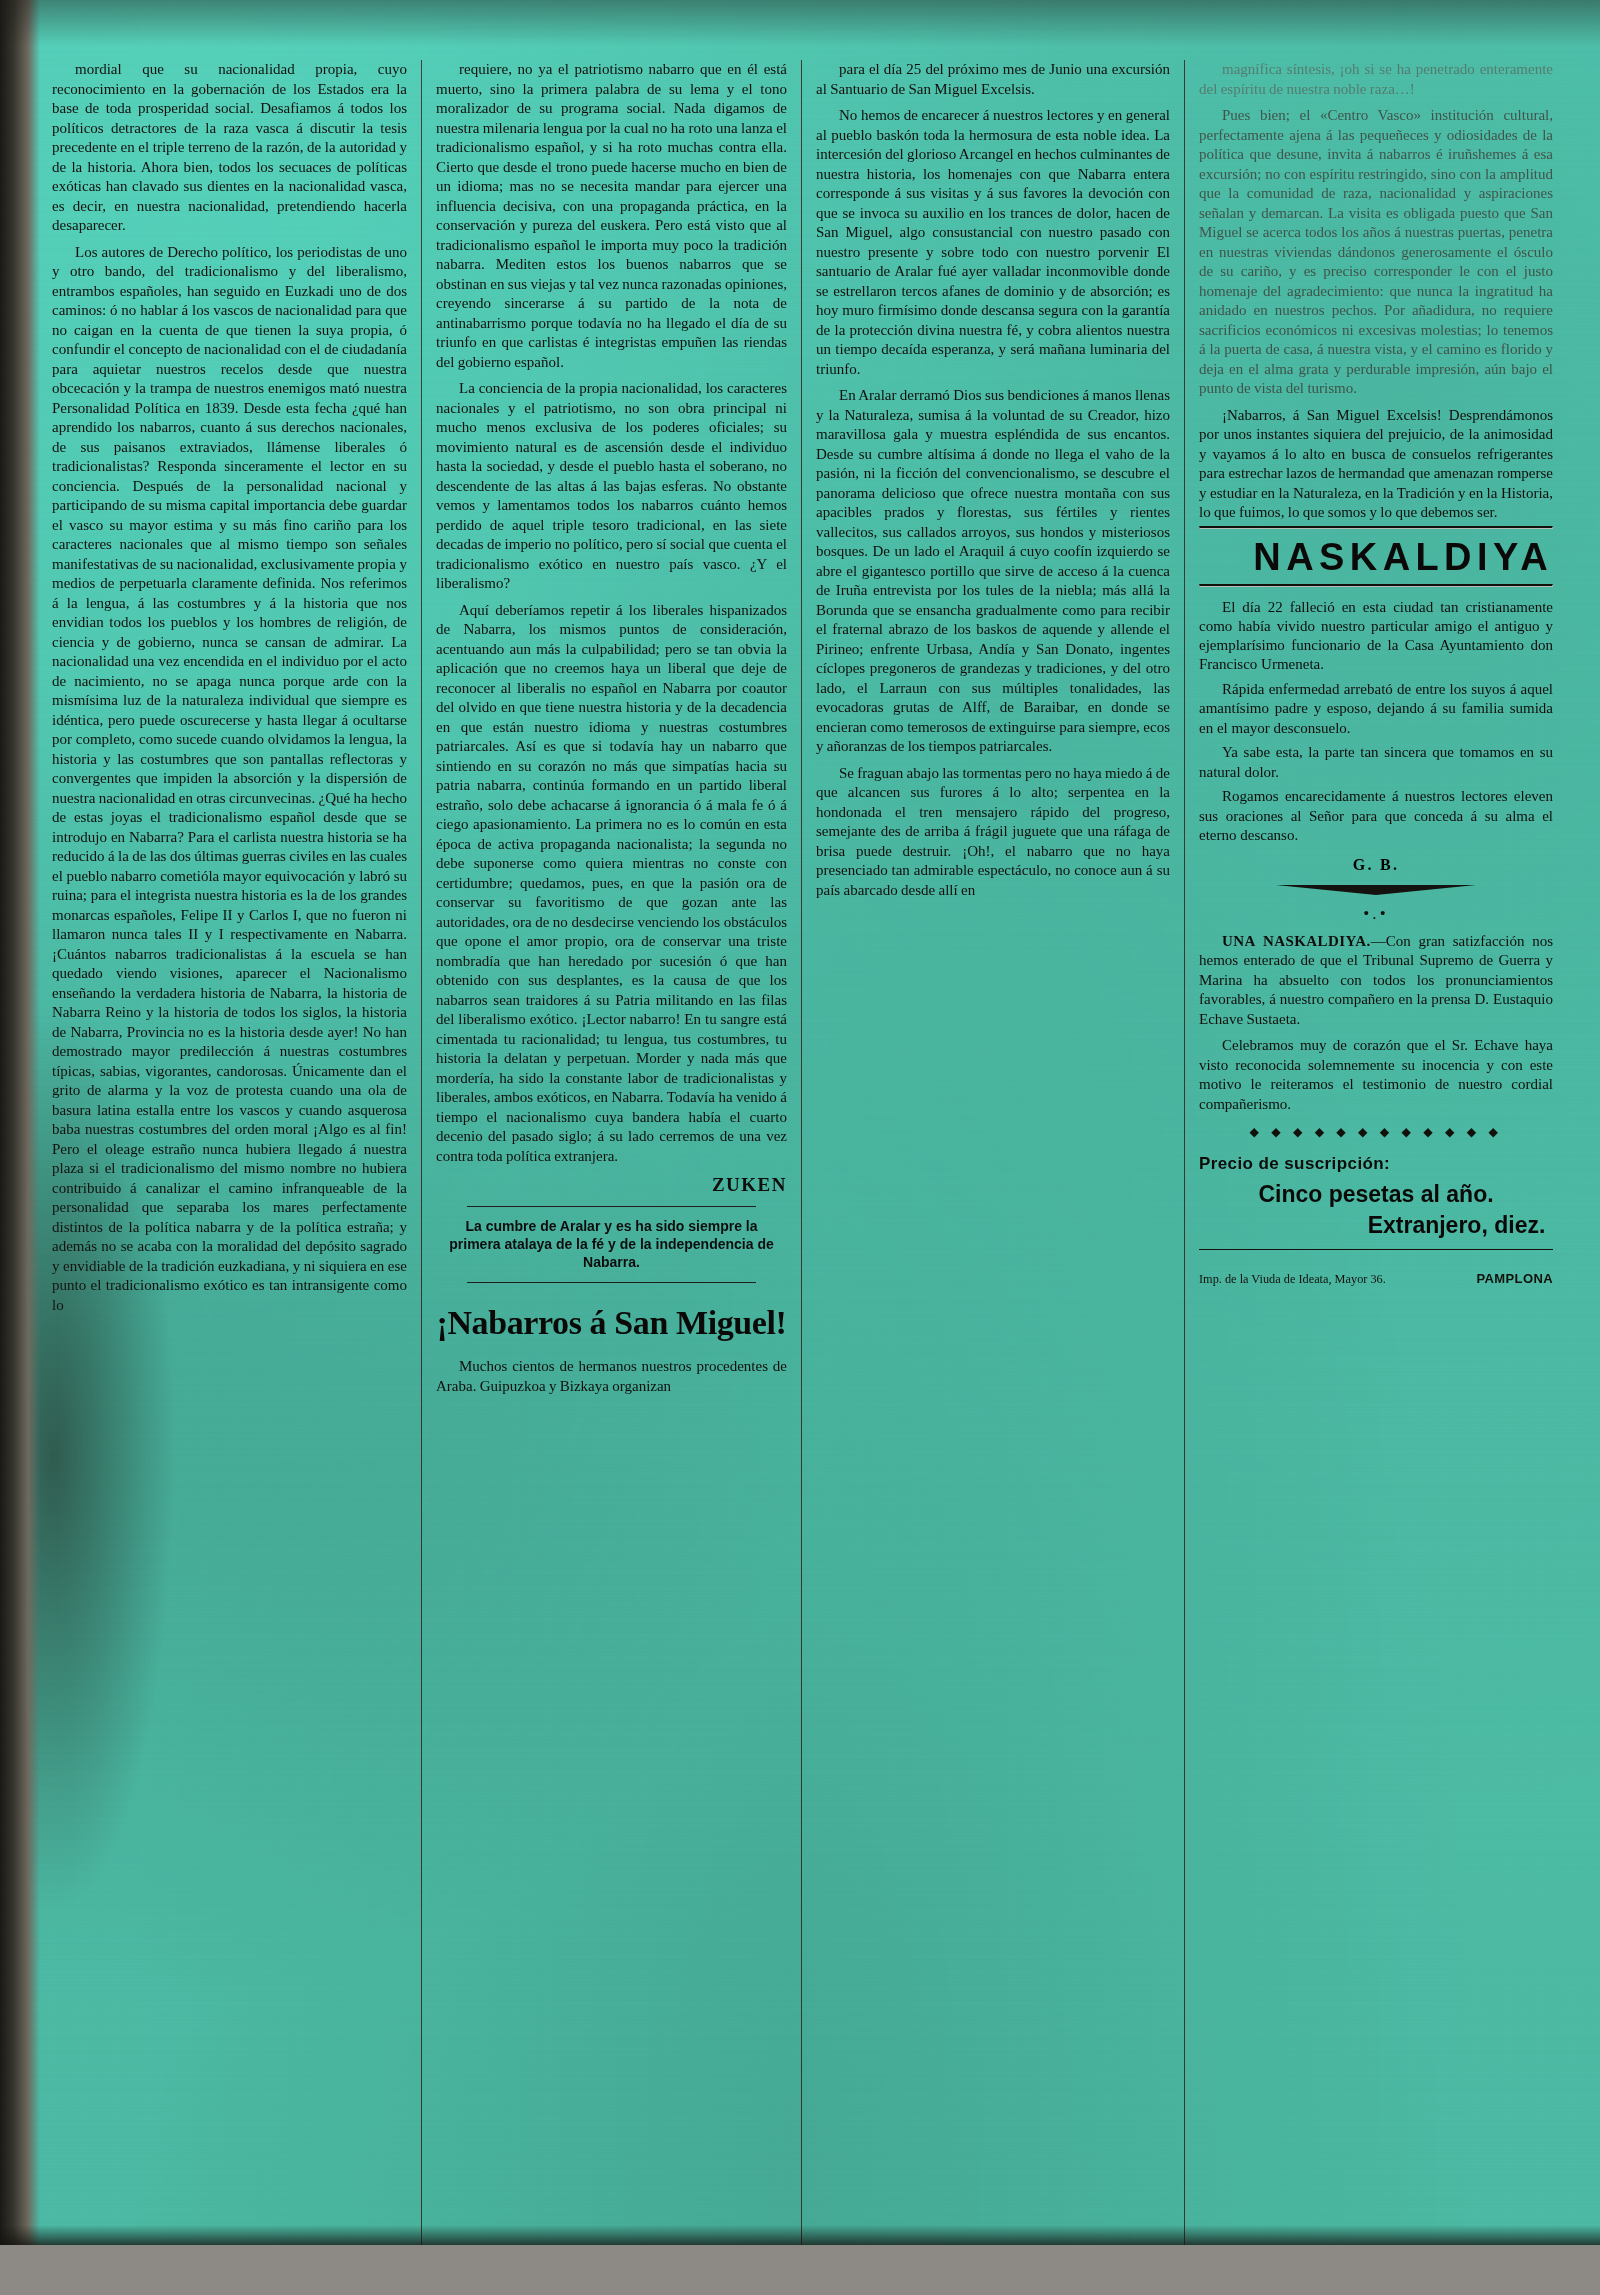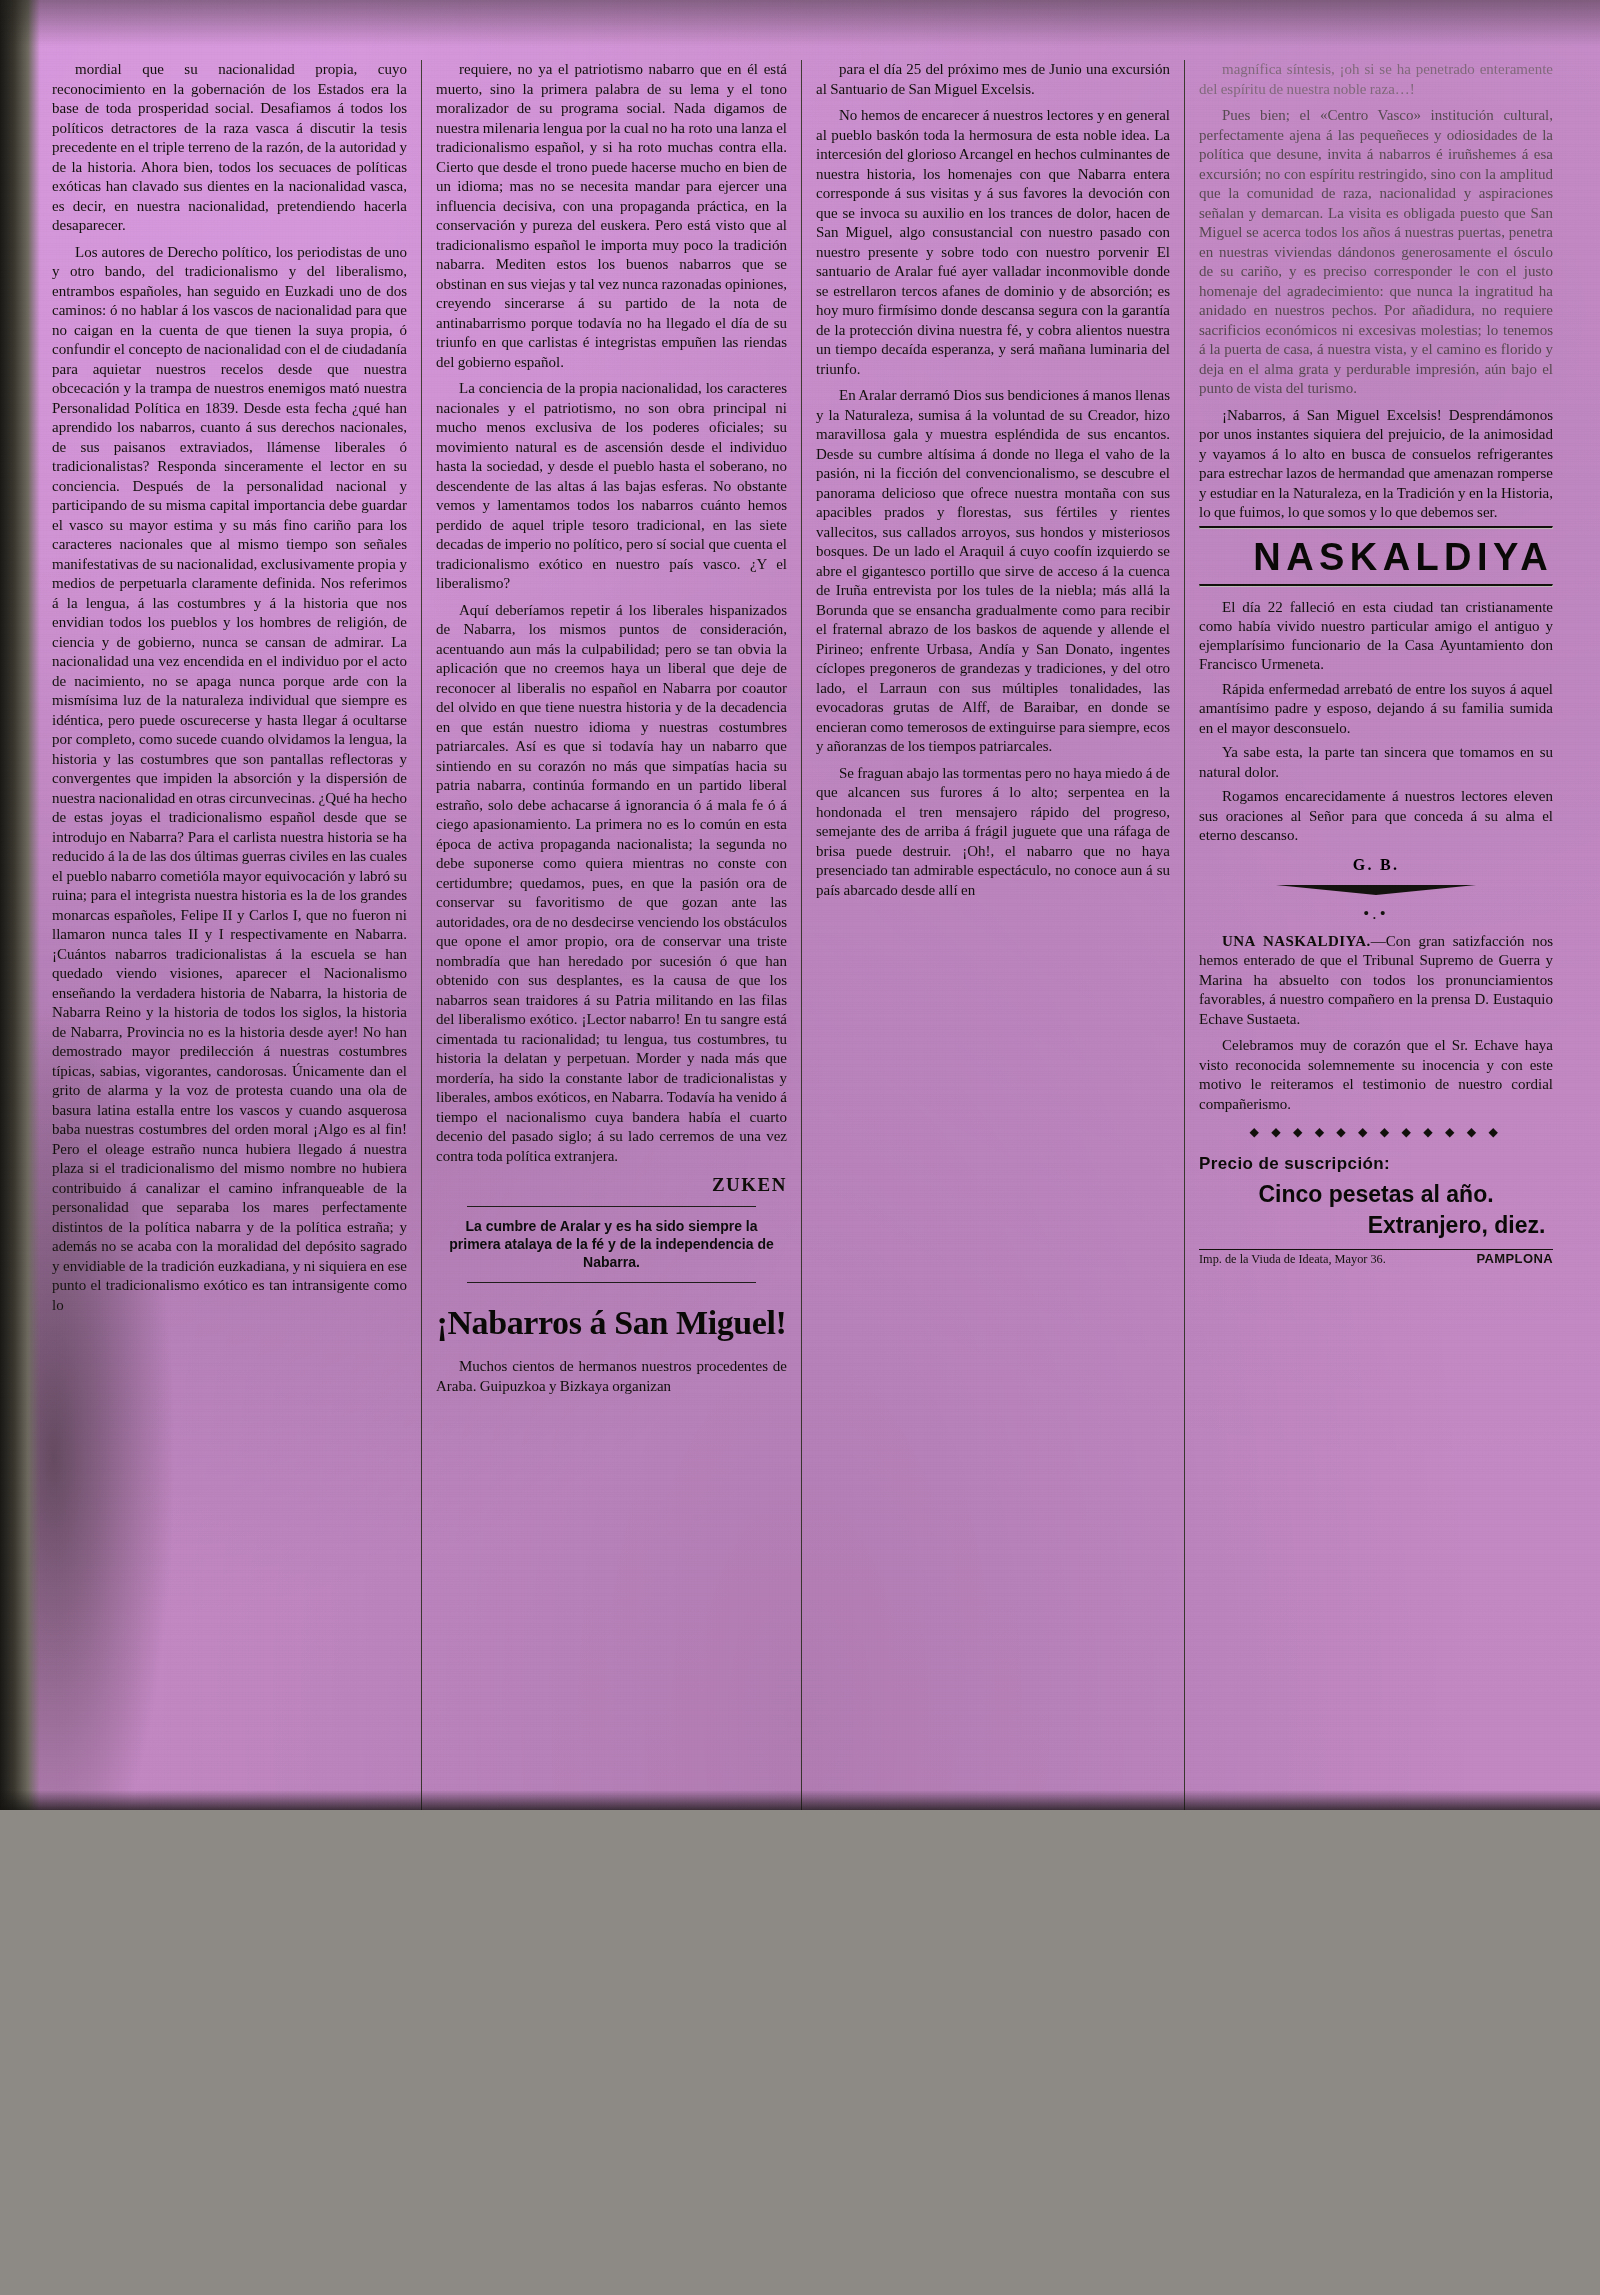--- a/index.html
+++ b/index.html
@@ -8,22 +8,22 @@
     background: #8d8a85;
   }
   body {
     width: 1600px;
     height: 2295px;
     font-family: "Liberation Serif", serif;
   }
   .page {
     position: relative;
     width: 1600px;
-    height: 1810px;
-    background: #f0abfc;
+    height: 2245px;
+    background: #5eead4;
     overflow: hidden;
   }
   
   .page:before {
     content: "";
     position: absolute;
     inset: 0;
     background:
       radial-gradient(ellipse at 12% 8%, rgba(255,255,255,0.28), rgba(255,255,255,0) 45%),
       radial-gradient(ellipse at 88% 18%, rgba(0,0,0,0.10), rgba(0,0,0,0) 55%),
@@ -210,21 +210,21 @@
   .ornament {
     text-align: center;
     font-size: 12.3px;
     letter-spacing: 4.6px;
     color: #17150f;
     margin: 10.7px 0 6.1px 0;
   }
   .imprint {
     border-top: 1.5px solid #16150f;
     margin-top: 10.7px;
-    padding-top: 1px;
+    padding-top: 21px;
     font-size: 12.3px;
     color: #17150f;
     font-family: "Liberation Serif", serif;
     display: flex;
     justify-content: space-between;
     align-items: baseline;
   }
   .imprint .place {
     font-family: "Liberation Sans", sans-serif;
     font-weight: bold;

